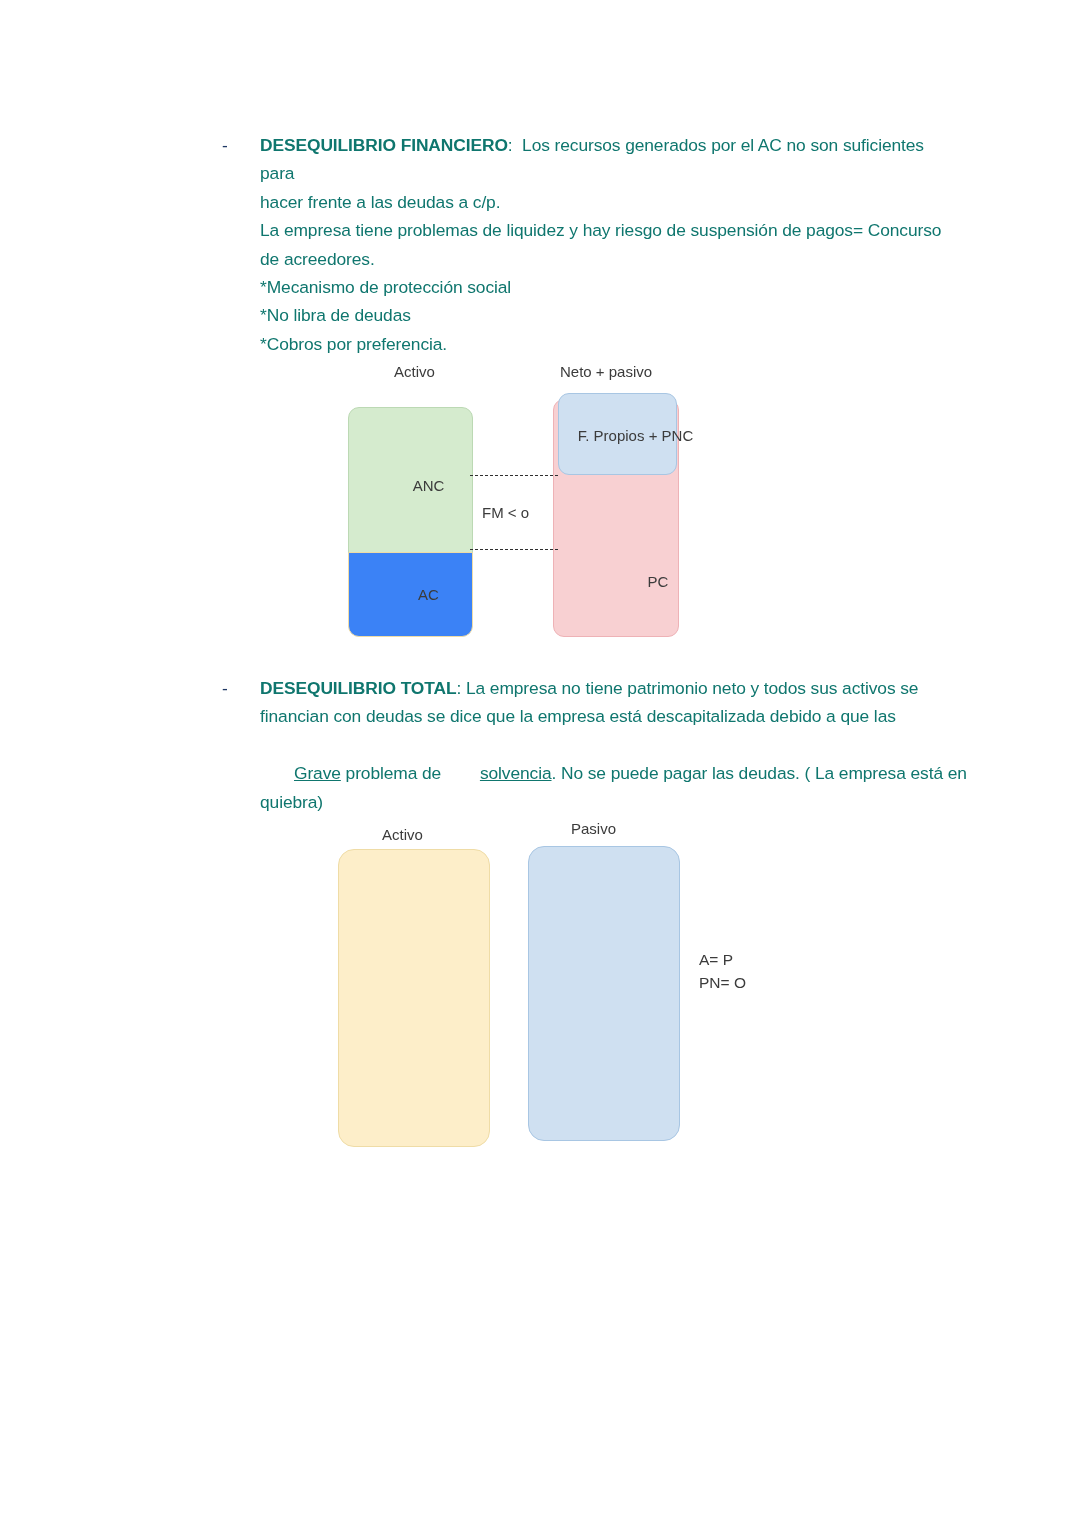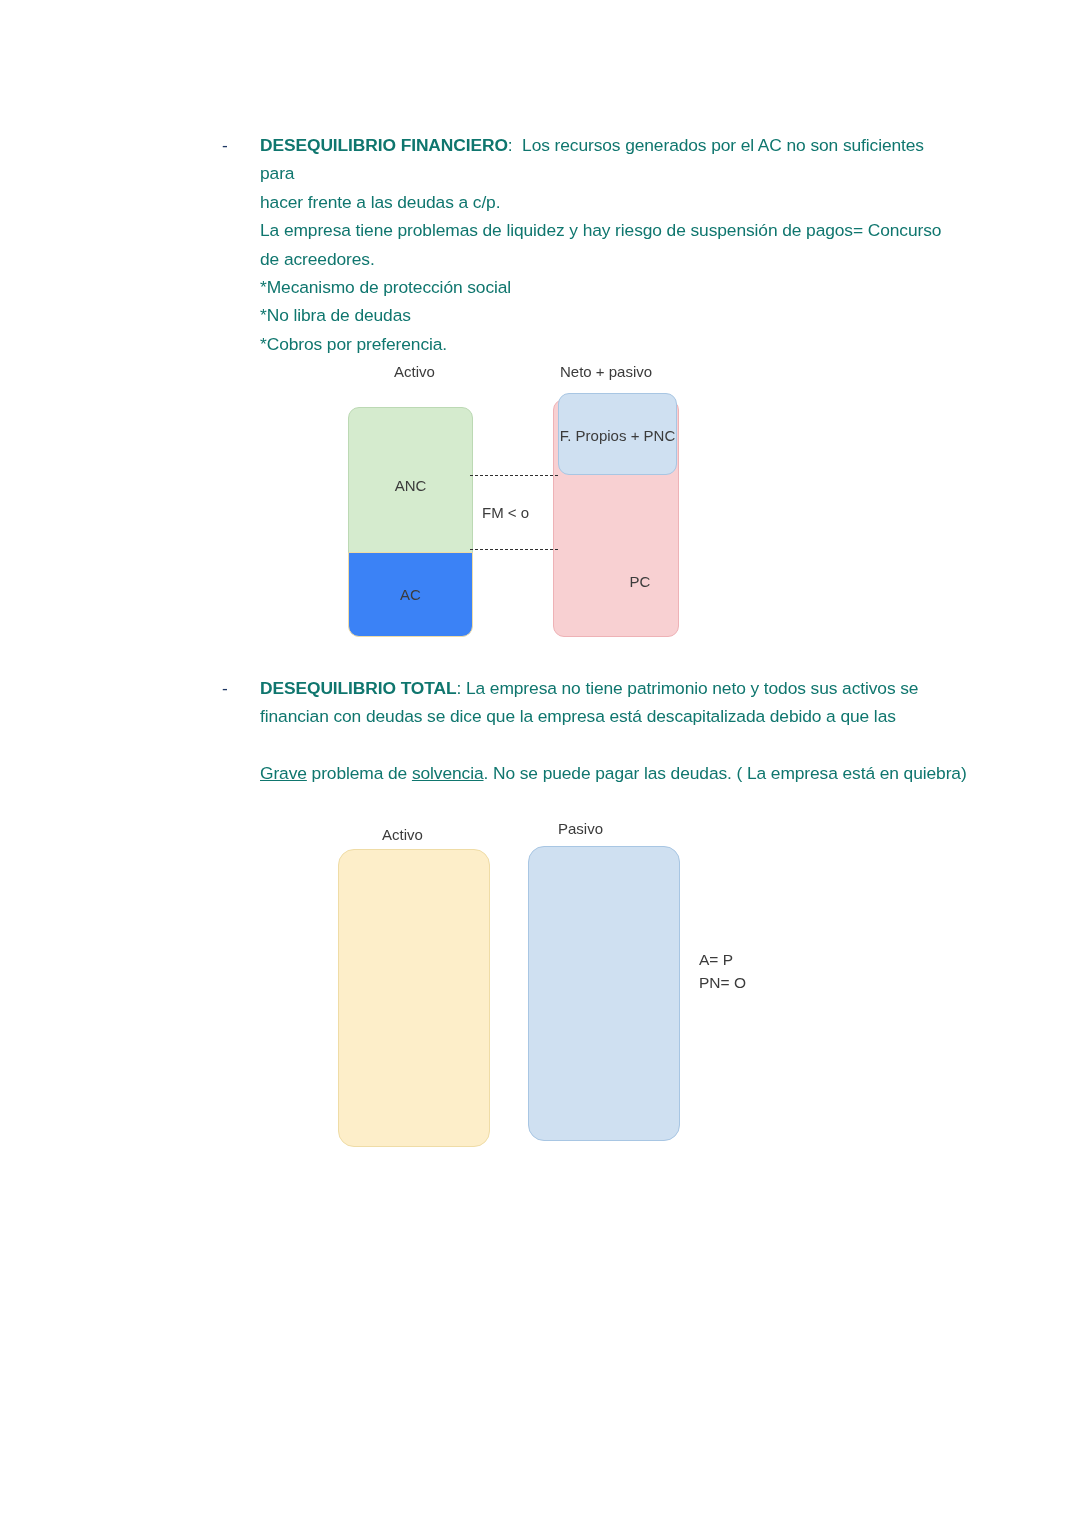--- a/index.html
+++ b/index.html
@@ -32,36 +32,38 @@
     color: #1f3864;
     font-family: "Liberation Sans", "DejaVu Sans", sans-serif;
     font-size: 17.4px;
     line-height: 28.4px;
   }
   .lead {
     font-weight: bold;
   }
   .u {
     text-decoration: underline;
+    margin-left: 34px;
   }
 
   
   .diagram {
     position: absolute;
   }
   .dgm-label {
     position: absolute;
     color: #3b3b3b;
     font-family: "Liberation Sans", "DejaVu Sans", sans-serif;
     font-size: 15px;
     white-space: nowrap;
   }
   .box {
     position: absolute;
     box-sizing: border-box;
+    padding-left: 18px;
   }
   .box-text {
     position: absolute;
     width: 100%;
     text-align: center;
     color: #3b3b3b;
     font-family: "Liberation Sans", "DejaVu Sans", sans-serif;
     font-size: 15px;
     white-space: nowrap;
   }
@@ -182,21 +184,21 @@
     <span class="lead">DESEQUILIBRIO TOTAL</span><span>:</span>
     <span>La empresa no tiene patrimonio neto y todos sus activos se</span><br>
     <span>financian con deudas se dice que la empresa está descapitalizada debido a que las</span><br>
     <br>
     <span class="u">Grave</span><span> problema de </span><span class="u">solvencia</span><span>. No se puede pagar las deudas. ( La empresa está en quiebra)</span>
   </div>
 
   <div class="diagram" style="left:338px; top:822px; width:420px; height:325px;">
 
     <div class="dgm-label" style="left:44px; top:4px;">Activo</div>
-    <div class="dgm-label" style="left:220px; top:-2px;">Pasivo</div>
+    <div class="dgm-label" style="left:233px; top:-2px;">Pasivo</div>
 
     <div style="position:absolute; left:0px; top:27px; width:345px; height:300px;">
       <div class="box b-activo2"></div>
       <div class="box b-pasivo2"></div>
     </div>
 
     <div class="eq-text" style="left:361px; top:126px;">A= P</div>
     <div class="eq-text" style="left:361px; top:149px;">PN= O</div>
   </div>
 

